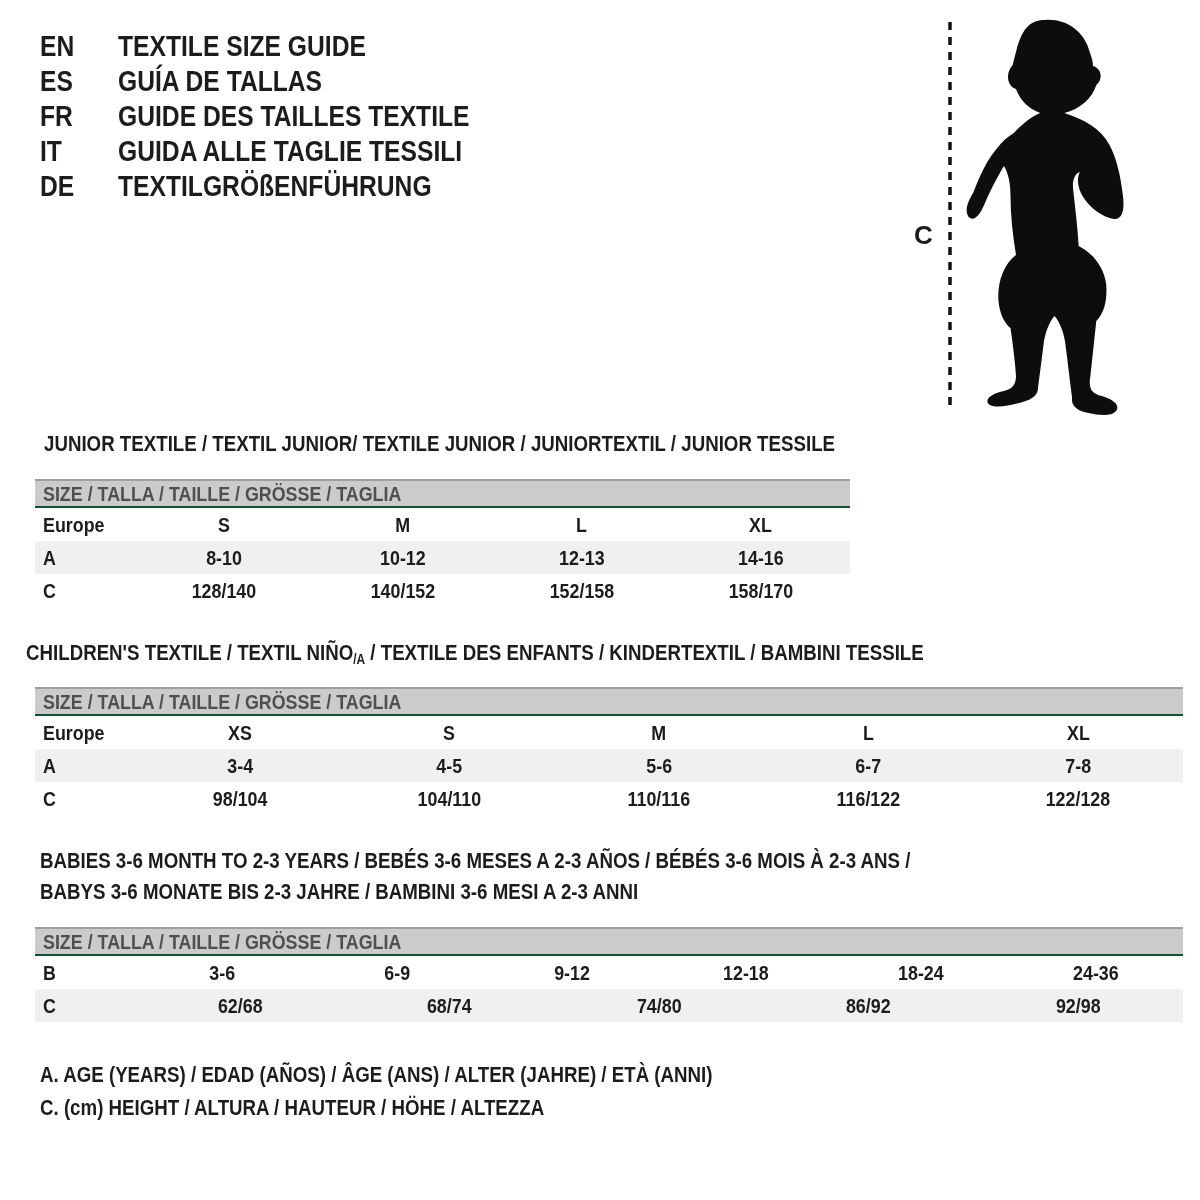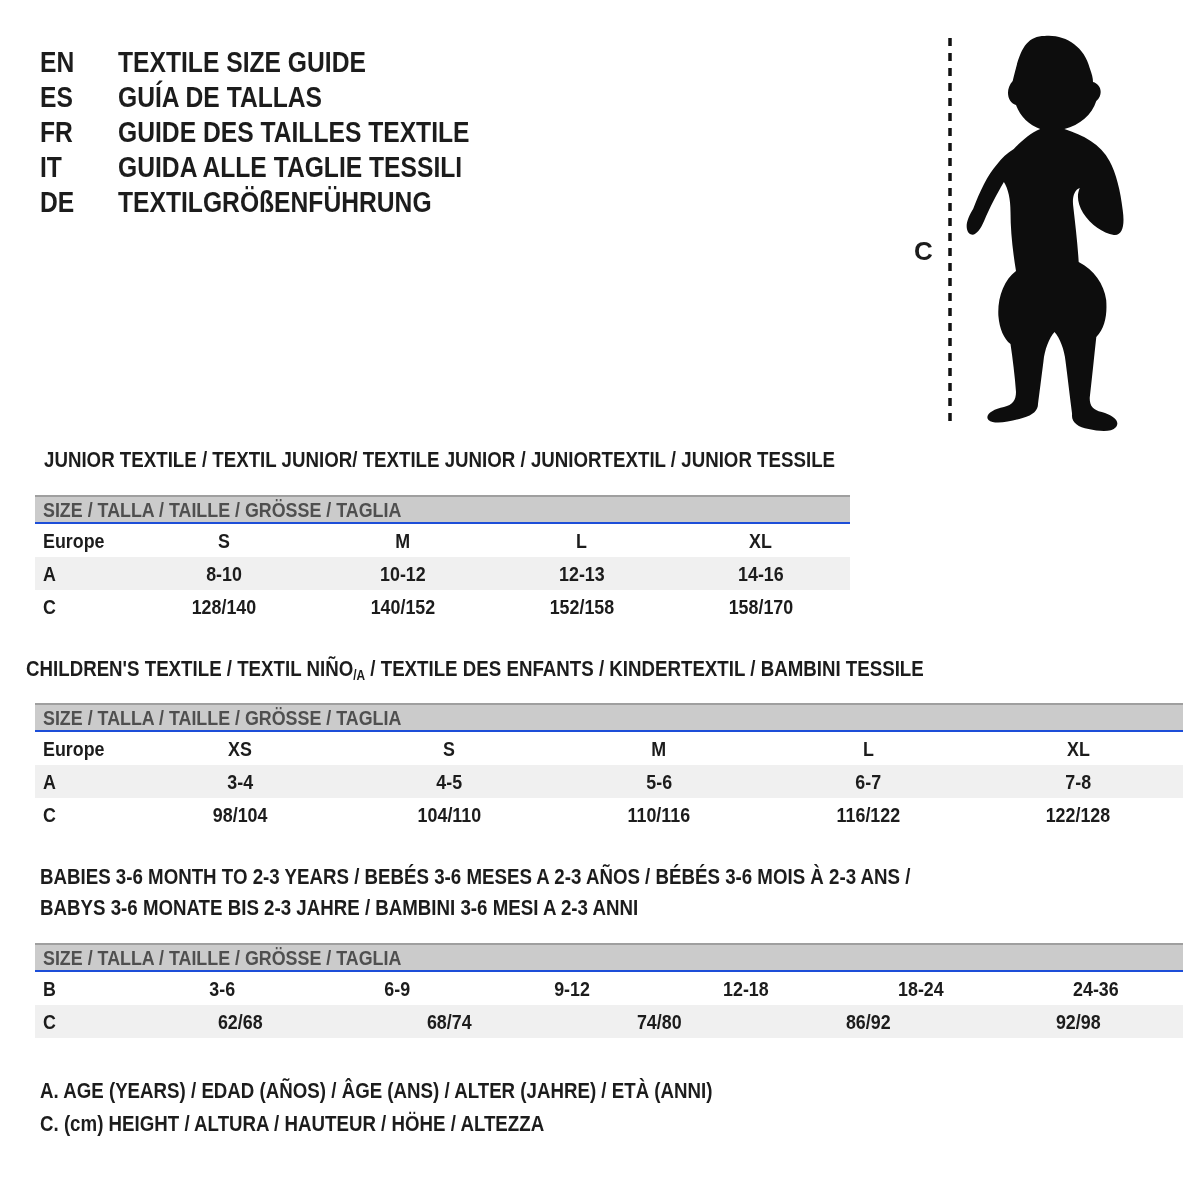--- a/index.html
+++ b/index.html
@@ -1,42 +1,42 @@
 <!DOCTYPE html>
 <html><head>
 <meta charset="utf-8">
 <style>
   html,body{margin:0;padding:0;}
   body{
     width:1200px;height:1200px;position:relative;background:#ffffff;
     font-family:"Liberation Sans","DejaVu Sans",sans-serif;
     color:#1c1c1c;overflow:hidden;
   }
-  .abs{position:absolute;margin-top:16px;}
+  .abs{position:absolute;}
   
   .cx{display:inline-block;transform:scaleX(0.85);transform-origin:0 50%;white-space:nowrap;font-weight:bold;}
   .cxc{display:inline-block;transform:scaleX(0.85);transform-origin:50% 50%;white-space:nowrap;font-weight:bold;}
 
   
   .lang-block{left:40px;top:29px;}
   .lang-row{display:flex;line-height:35px;font-size:29px;}
   .lang-code{width:78px;}
   
   .figure{left:900px;top:10px;width:250px;height:410px;}
   .figure svg{position:absolute;left:0;top:0;}
   .c-label{position:absolute;left:14px;top:210px;font-size:26px;font-weight:bold;}
 
   
   .sec-heading{font-size:22px;line-height:22px;}
   .sub-a{font-size:14px;vertical-align:-4px;letter-spacing:0;}
 
   
   .sg-table{background:#ffffff;}
   .t-headbar{
-    height:25px;background:#cbcbcb;border-top:2px solid #9f9f9f;border-bottom:2px solid #1d4ed8;
+    height:25px;background:#cbcbcb;border-top:2px solid #9f9f9f;border-bottom:2px solid #14532d;
     color:#4f4f4f;font-size:21px;line-height:25px;padding-left:8px;
   }
   .trow{display:flex;height:33px;line-height:33px;font-size:21px;align-items:center;}
   .trow:nth-child(2){background:#f0f0f0;}
   .tlabel{width:100px;padding-left:8px;box-sizing:border-box;text-align:left;}
   .tcell{flex:1;text-align:center;}
 
   
   .legend{left:40px;top:1058px;}
   .legend-line{line-height:33px;font-size:22px;}

